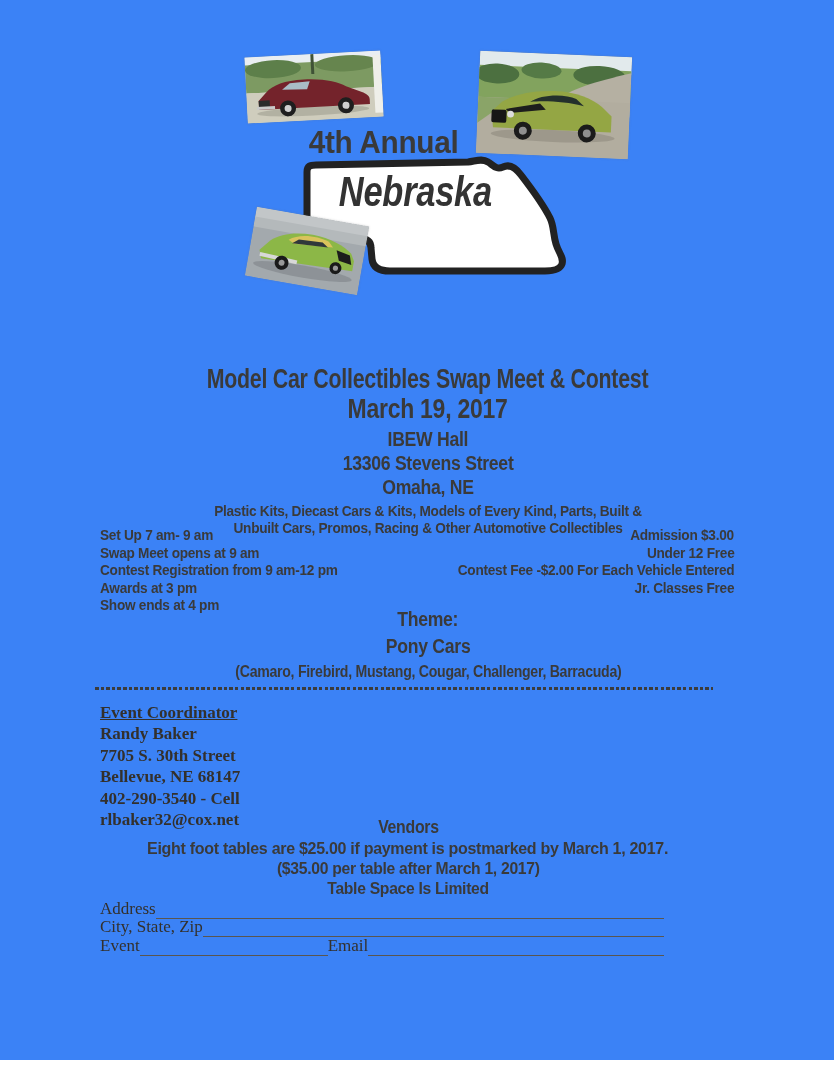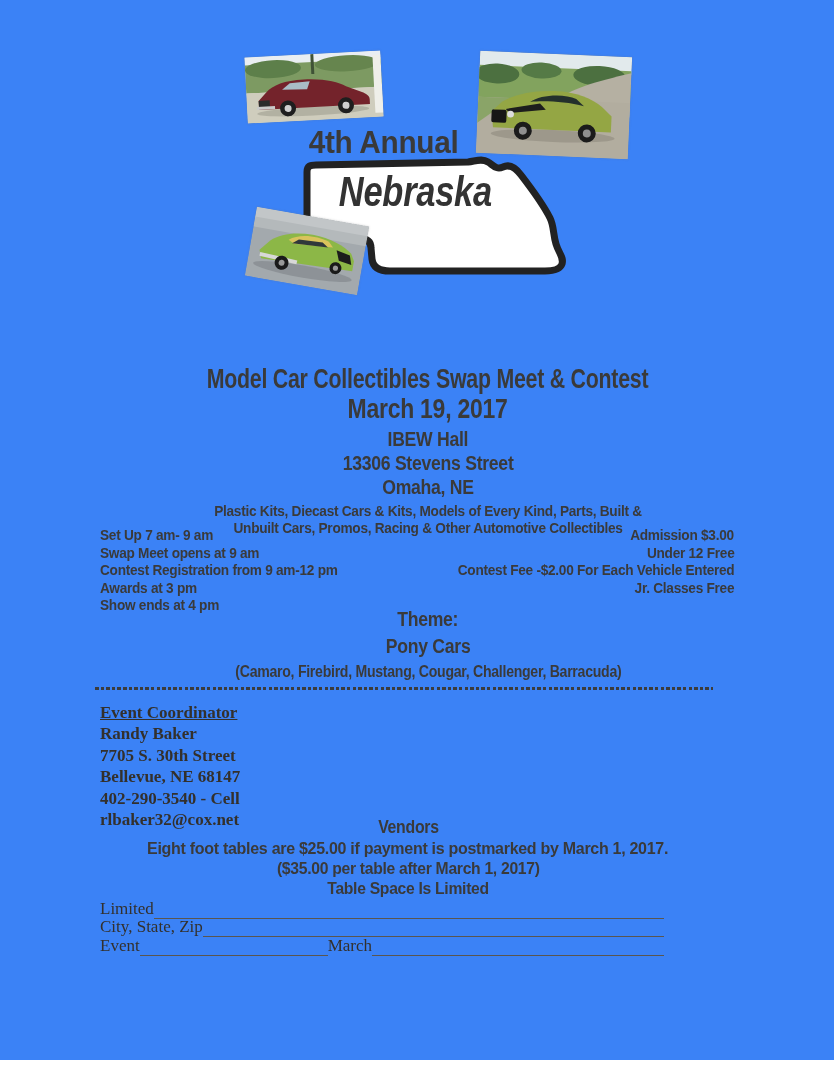--- a/index.html
+++ b/index.html
@@ -201,28 +201,28 @@
   </div>
   <div class="center-block-v cond" style="top:858px;font-size:16.5px;line-height:20.5px;">
     <span class="sq" style="transform:scaleX(0.95);">($35.00 per table after March 1, 2017)</span>
   </div>
   <div class="center-block-v cond" style="top:878px;font-size:16.5px;line-height:20.5px;">
     <span class="sq" style="transform:scaleX(0.95);">Table Space Is Limited</span>
   </div>
 
   <div class="form serif">
     <div class="form-row">
-      <span class="lbl">Limited</span>
+      <span class="lbl">Address</span>
       <span class="blank grow"></span>
     </div>
     <div class="form-row">
       <span class="lbl">City, State, Zip</span>
       <span class="blank grow"></span>
     </div>
     <div class="form-row">
       <span class="lbl">Event</span>
       <span class="blank fixed190"></span>
-      <span class="lbl">March</span>
+      <span class="lbl">Email</span>
       <span class="blank grow"></span>
     </div>
   </div>
 
 </div>
 
 </body></html>

